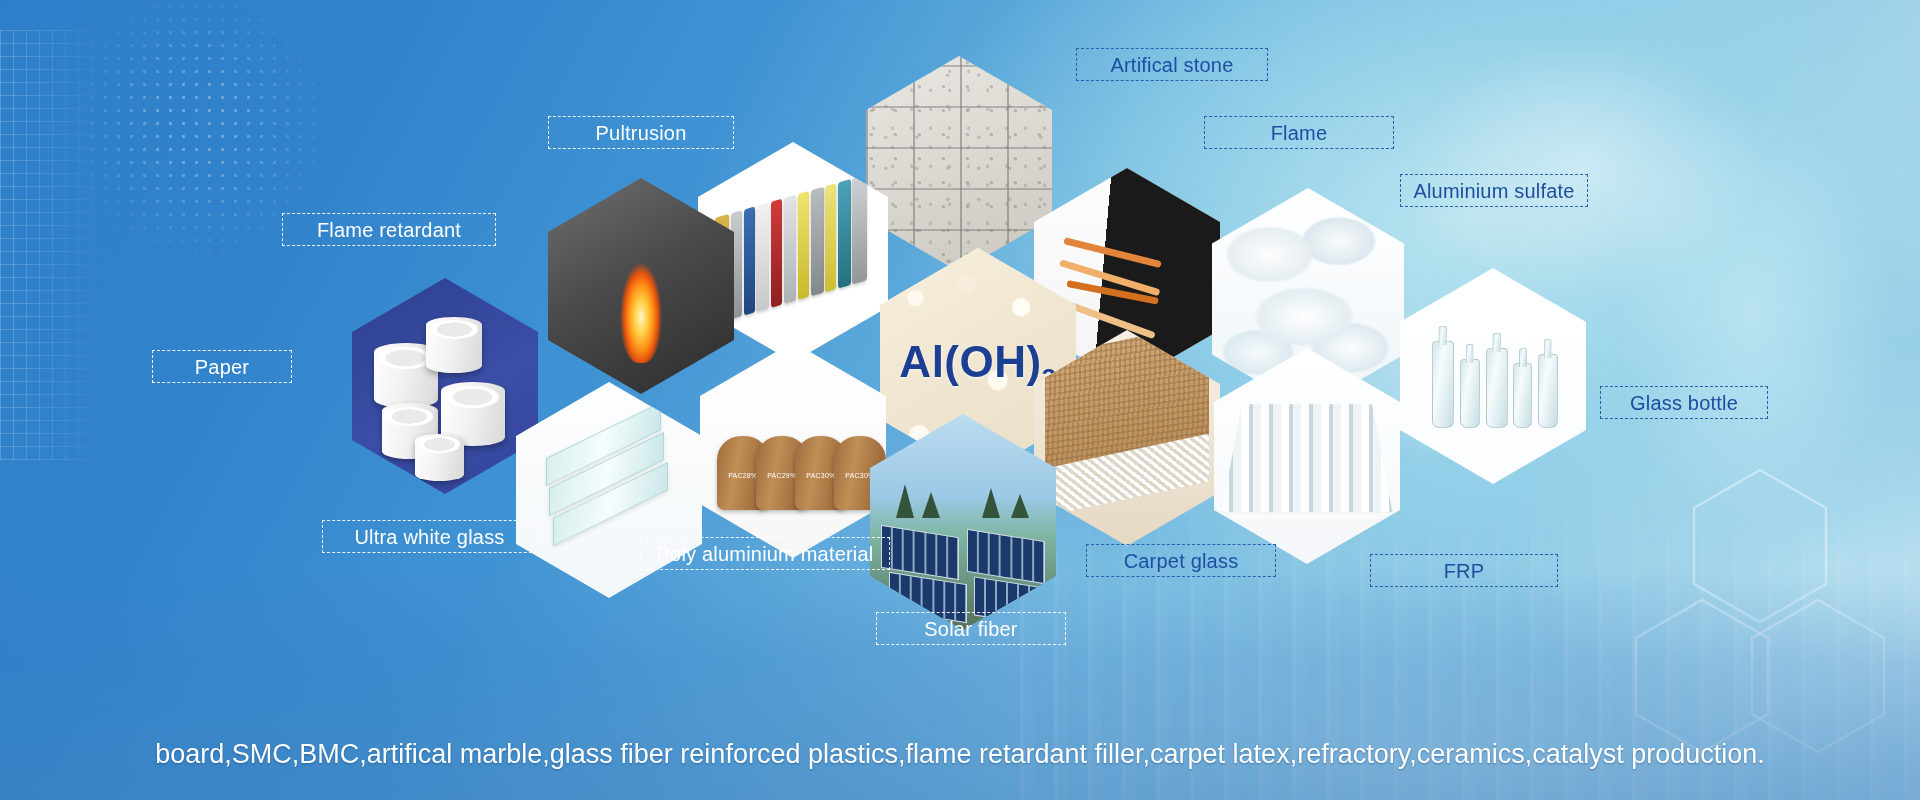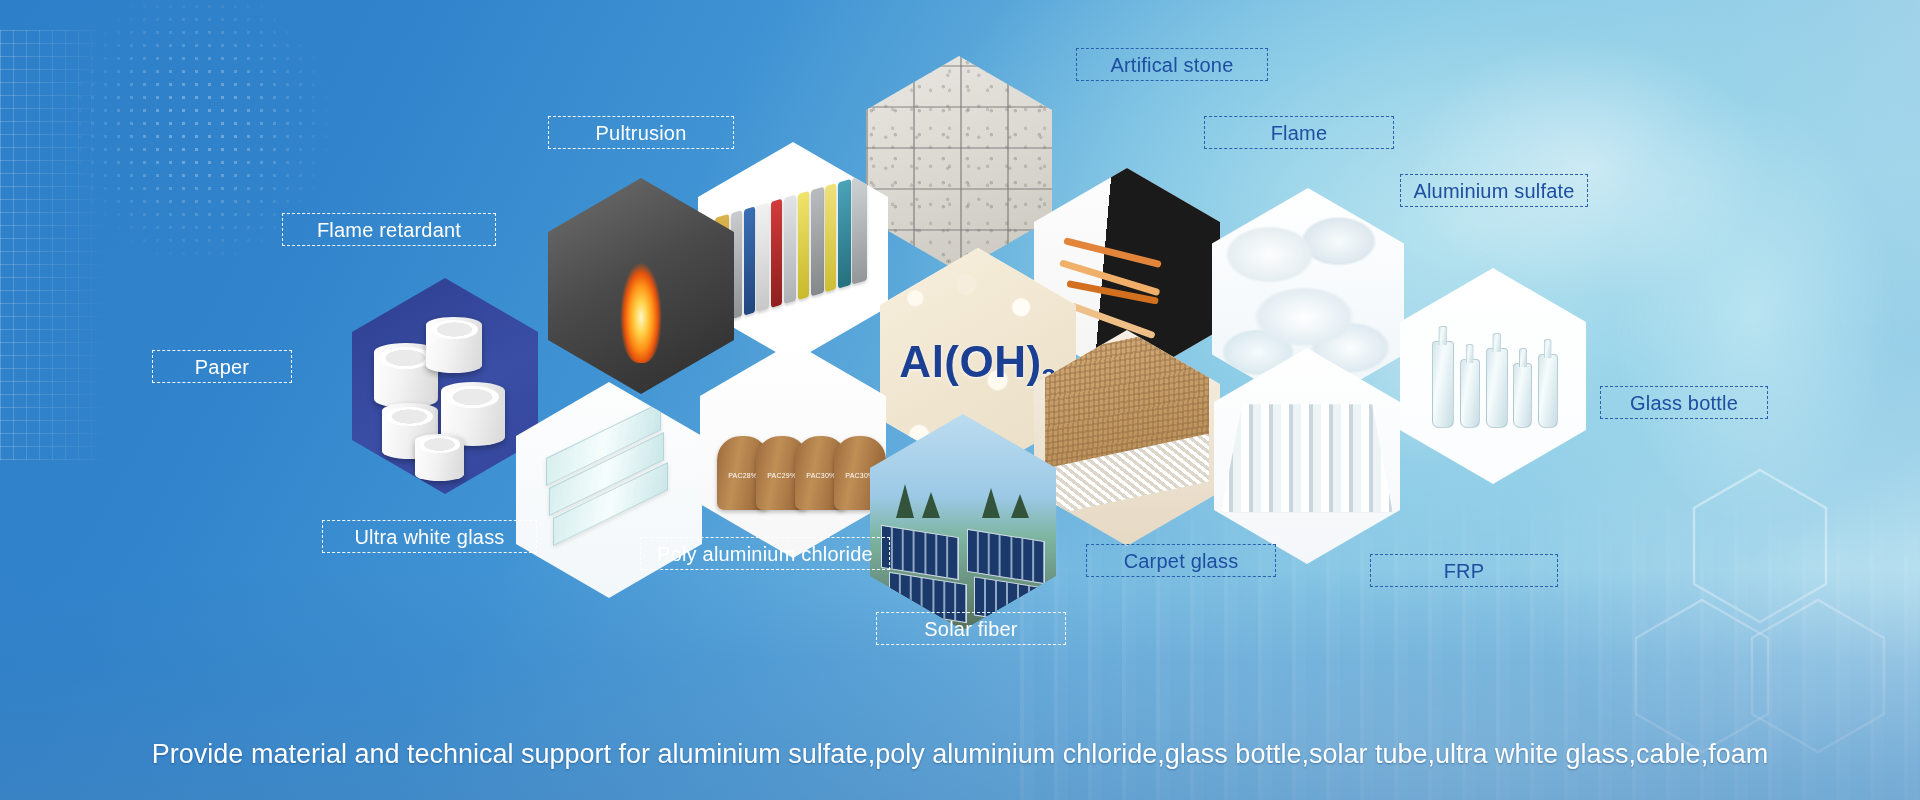--- a/index.html
+++ b/index.html
@@ -340,31 +340,31 @@
 </div>
 
 <div class="lbl light" style="left:548px;top:116px;width:186px;height:33px">Pultrusion</div>
 
 <div class="lbl light" style="left:282px;top:213px;width:214px;height:33px">Flame retardant</div>
 
 <div class="lbl light" style="left:152px;top:350px;width:140px;height:33px">Paper</div>
 
 <div class="lbl light" style="left:322px;top:520px;width:215px;height:33px">Ultra white glass</div>
 
-<div class="lbl light" style="left:640px;top:537px;width:250px;height:33px">Poly aluminium chloride</div>
+<div class="lbl light" style="left:640px;top:537px;width:250px;height:33px">Poly aluminium material</div>
 
 <div class="lbl light" style="left:876px;top:612px;width:190px;height:33px">Solar fiber</div>
 
 <div class="lbl dark" style="left:1076px;top:48px;width:192px;height:33px">Artifical stone</div>
 
 <div class="lbl dark" style="left:1204px;top:116px;width:190px;height:33px">Flame</div>
 
 <div class="lbl dark" style="left:1400px;top:174px;width:188px;height:33px">Aluminium sulfate</div>
 
 <div class="lbl dark" style="left:1600px;top:386px;width:168px;height:33px">Glass bottle</div>
 
 <div class="lbl dark" style="left:1086px;top:544px;width:190px;height:33px">Carpet glass</div>
 
 <div class="lbl dark" style="left:1370px;top:554px;width:188px;height:33px">FRP</div>
 
 <div id="footer">
-  <span class="ln">Provide material and technical support  for aluminium sulfate,poly aluminium chloride,glass bottle,solar tube,ultra white glass,cable,foam</span>
+  <span class="ln">board,SMC,BMC,artifical marble,glass fiber reinforced plastics,flame retardant filler,carpet latex,refractory,ceramics,catalyst production.</span>
 </div>
 
 </body></html>

